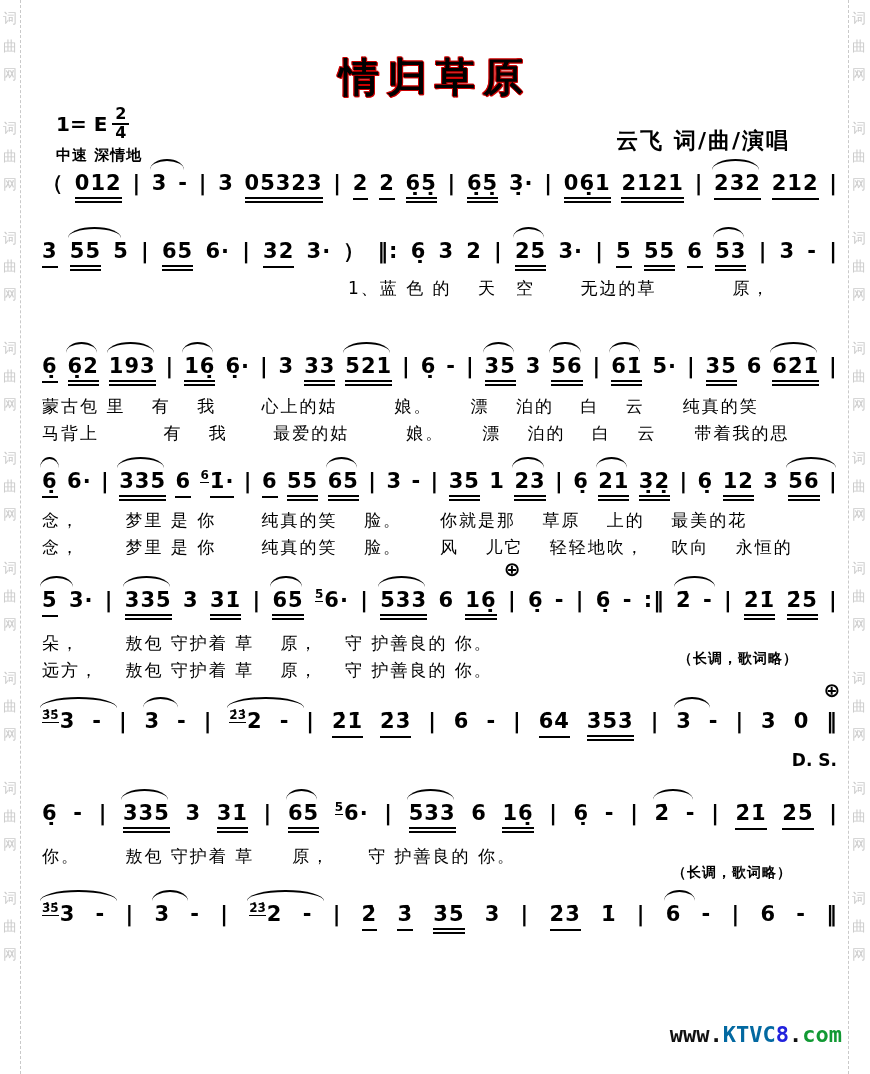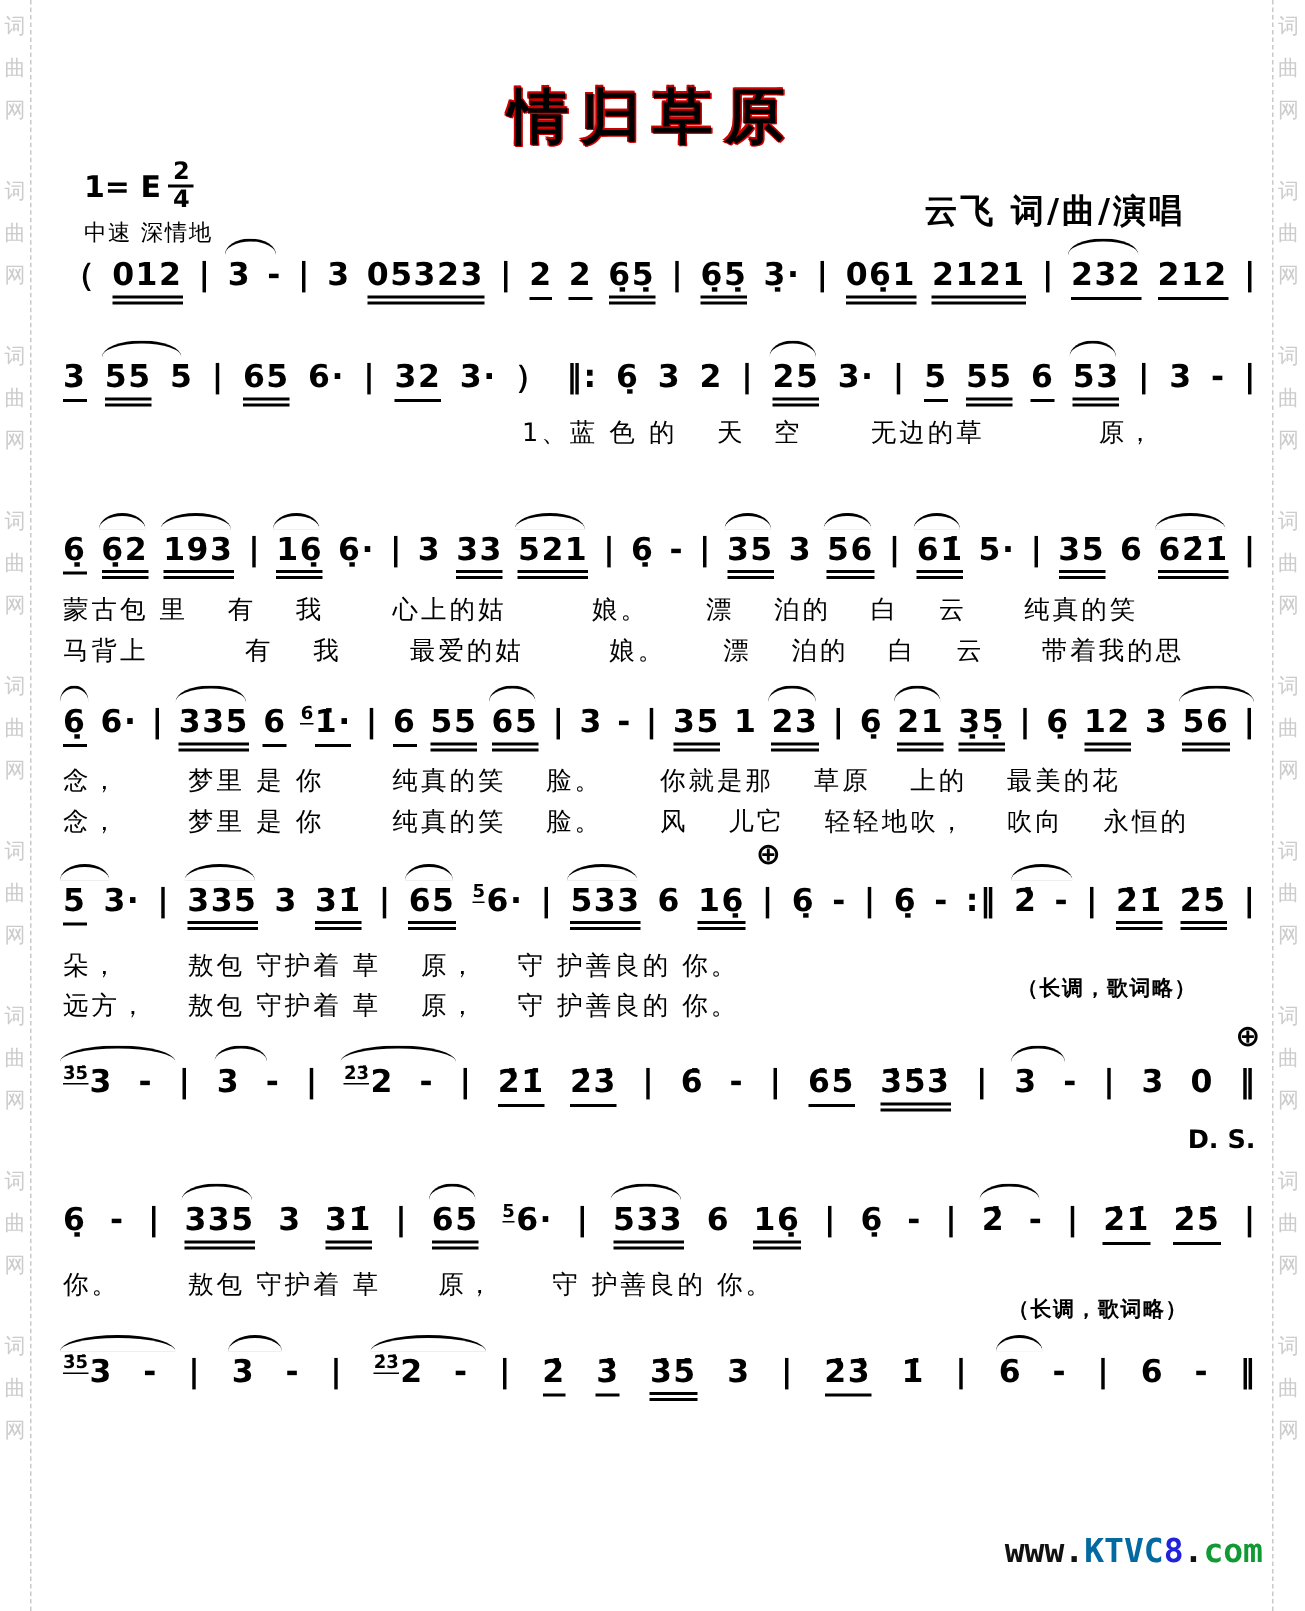--- a/index.html
+++ b/index.html
@@ -14,21 +14,21 @@
   .wm-char{font-size:14px;line-height:1;margin:7px 0;color:#cccccc;}
   .wm-gap{height:26px;flex:none;}
   
   .title{position:absolute;top:50px;left:0;right:0;margin:0;text-align:center;
          font-size:40px;font-weight:bold;letter-spacing:8px;color:#000;
          text-shadow:-1px 0 #cc0000,1px 0 #cc0000,0 -1px #cc0000,0 1px #cc0000,1px 1px #cc0000,-1px -1px #cc0000;}
   .keysig{position:absolute;top:106px;left:56px;font-size:20px;font-weight:bold;
           display:flex;align-items:center;gap:5px;}
   .frac{display:inline-flex;flex-direction:column;align-items:center;font-size:16px;line-height:1.05;}
   .frac .top{border-bottom:2px solid #000;padding:0 3px 0;}
-  .tempo{position:absolute;top:146px;left:56px;font-size:15px;font-weight:normal;letter-spacing:1px;}
+  .tempo{position:absolute;top:146px;left:56px;font-size:15px;font-weight:bold;letter-spacing:1px;}
   .credit{position:absolute;top:126px;right:80px;font-size:22px;font-weight:bold;letter-spacing:2px;}
   
   .notation-line{position:absolute;left:42px;right:32px;display:flex;
                  justify-content:space-between;align-items:baseline;white-space:nowrap;}
   .cell{position:relative;display:inline-block;font-weight:bold;font-size:21px;line-height:1.25;}
   .cell .txt{display:inline-block;letter-spacing:1px;}
   .u1 .txt{border-bottom:2px solid #000;padding-bottom:2px;}
   .u2 .txt{border-bottom:6px double #000;padding-bottom:1px;}
   .grace{font-size:12px;vertical-align:9px;margin-right:1px;border-bottom:1px solid #000;font-weight:bold;}
   .slur{position:absolute;left:-2px;top:-11px;height:9px;width:100%;
@@ -240,21 +240,21 @@
       <span class="cell k-b"><span class="txt">|</span></span>
       <span class="cell"><span class="txt">3</span></span>
       <span class="cell"><span class="txt">-</span></span>
       <span class="cell k-b"><span class="txt">|</span></span>
       <span class="cell u2"><span class="txt">35</span></span>
       <span class="cell"><span class="txt">1</span></span>
       <span class="cell u2"><span class="txt">23</span><i class="slur"></i></span>
       <span class="cell k-b"><span class="txt">|</span></span>
       <span class="cell"><span class="txt">6̣</span></span>
       <span class="cell u2"><span class="txt">21</span><i class="slur"></i></span>
-      <span class="cell u2"><span class="txt">3̣5̣</span></span>
+      <span class="cell u2"><span class="txt">3̣2̣</span></span>
       <span class="cell k-b"><span class="txt">|</span></span>
       <span class="cell"><span class="txt">6̣</span></span>
       <span class="cell u2"><span class="txt">12</span></span>
       <span class="cell"><span class="txt">3</span></span>
       <span class="cell u2"><span class="txt">56</span><i class="slur" style="width: 160%;"></i></span>
       <span class="cell k-b"><span class="txt">|</span></span>
     </div>
   <div class="lyric-row" style="top:509px">念，　　 梦里 是 你　　 纯真的笑　 脸。　　你就是那　 草原　 上的　 最美的花</div>
   <div class="lyric-row" style="top:536px">念，　　 梦里 是 你　　 纯真的笑　 脸。　　风　 儿它　 轻轻地吹，　 吹向　 永恒的</div>
 
@@ -299,21 +299,21 @@
       <span class="cell k-b"><span class="txt">|</span></span>
       <span class="cell"><span class="grace">2̇3̇</span><span class="txt">2</span><i class="slur" style="width: 230%;"></i></span>
       <span class="cell"><span class="txt">-</span></span>
       <span class="cell k-b"><span class="txt">|</span></span>
       <span class="cell u1"><span class="txt">2̇1̇</span></span>
       <span class="cell u1"><span class="txt">2̇3̇</span></span>
       <span class="cell k-b"><span class="txt">|</span></span>
       <span class="cell"><span class="txt">6̇</span></span>
       <span class="cell"><span class="txt">-</span></span>
       <span class="cell k-b"><span class="txt">|</span></span>
-      <span class="cell u1"><span class="txt">6̇5̇</span></span>
+      <span class="cell u1"><span class="txt">6̇4̇</span></span>
       <span class="cell u2"><span class="txt">3̇5̇3̇</span></span>
       <span class="cell k-b"><span class="txt">|</span></span>
       <span class="cell"><span class="txt">3</span><i class="slur" style="width: 230%;"></i></span>
       <span class="cell"><span class="txt">-</span></span>
       <span class="cell k-b"><span class="txt">|</span></span>
       <span class="cell"><span class="txt">3</span></span>
       <span class="cell"><span class="txt">0</span></span>
       <span class="cell k-rep"><span class="txt">‖</span><i class="coda">⊕</i></span>
     </div>
   <div class="ds">D. S.</div>

